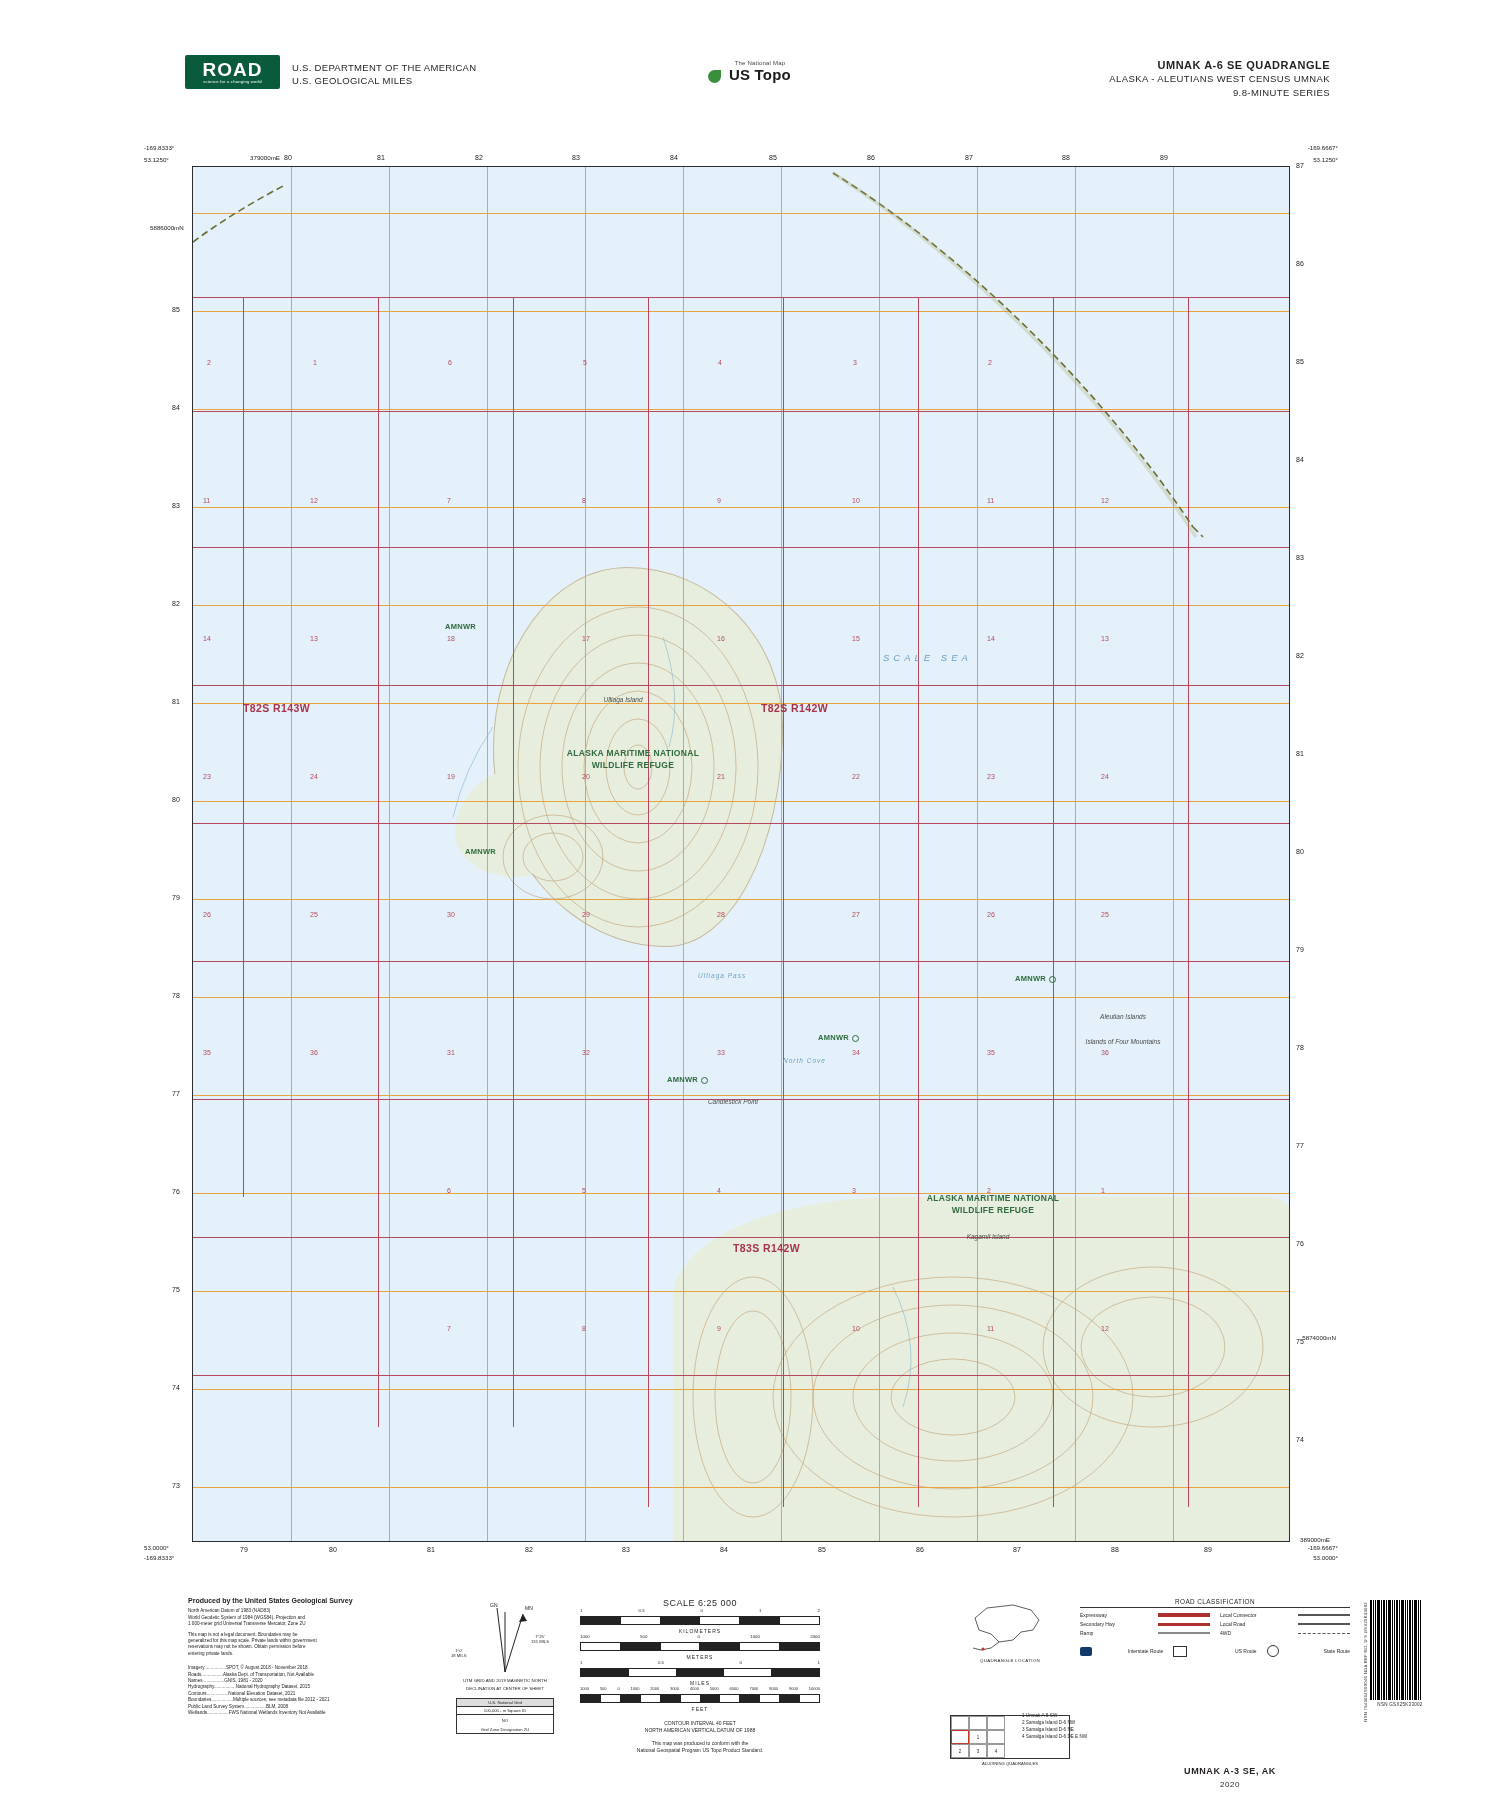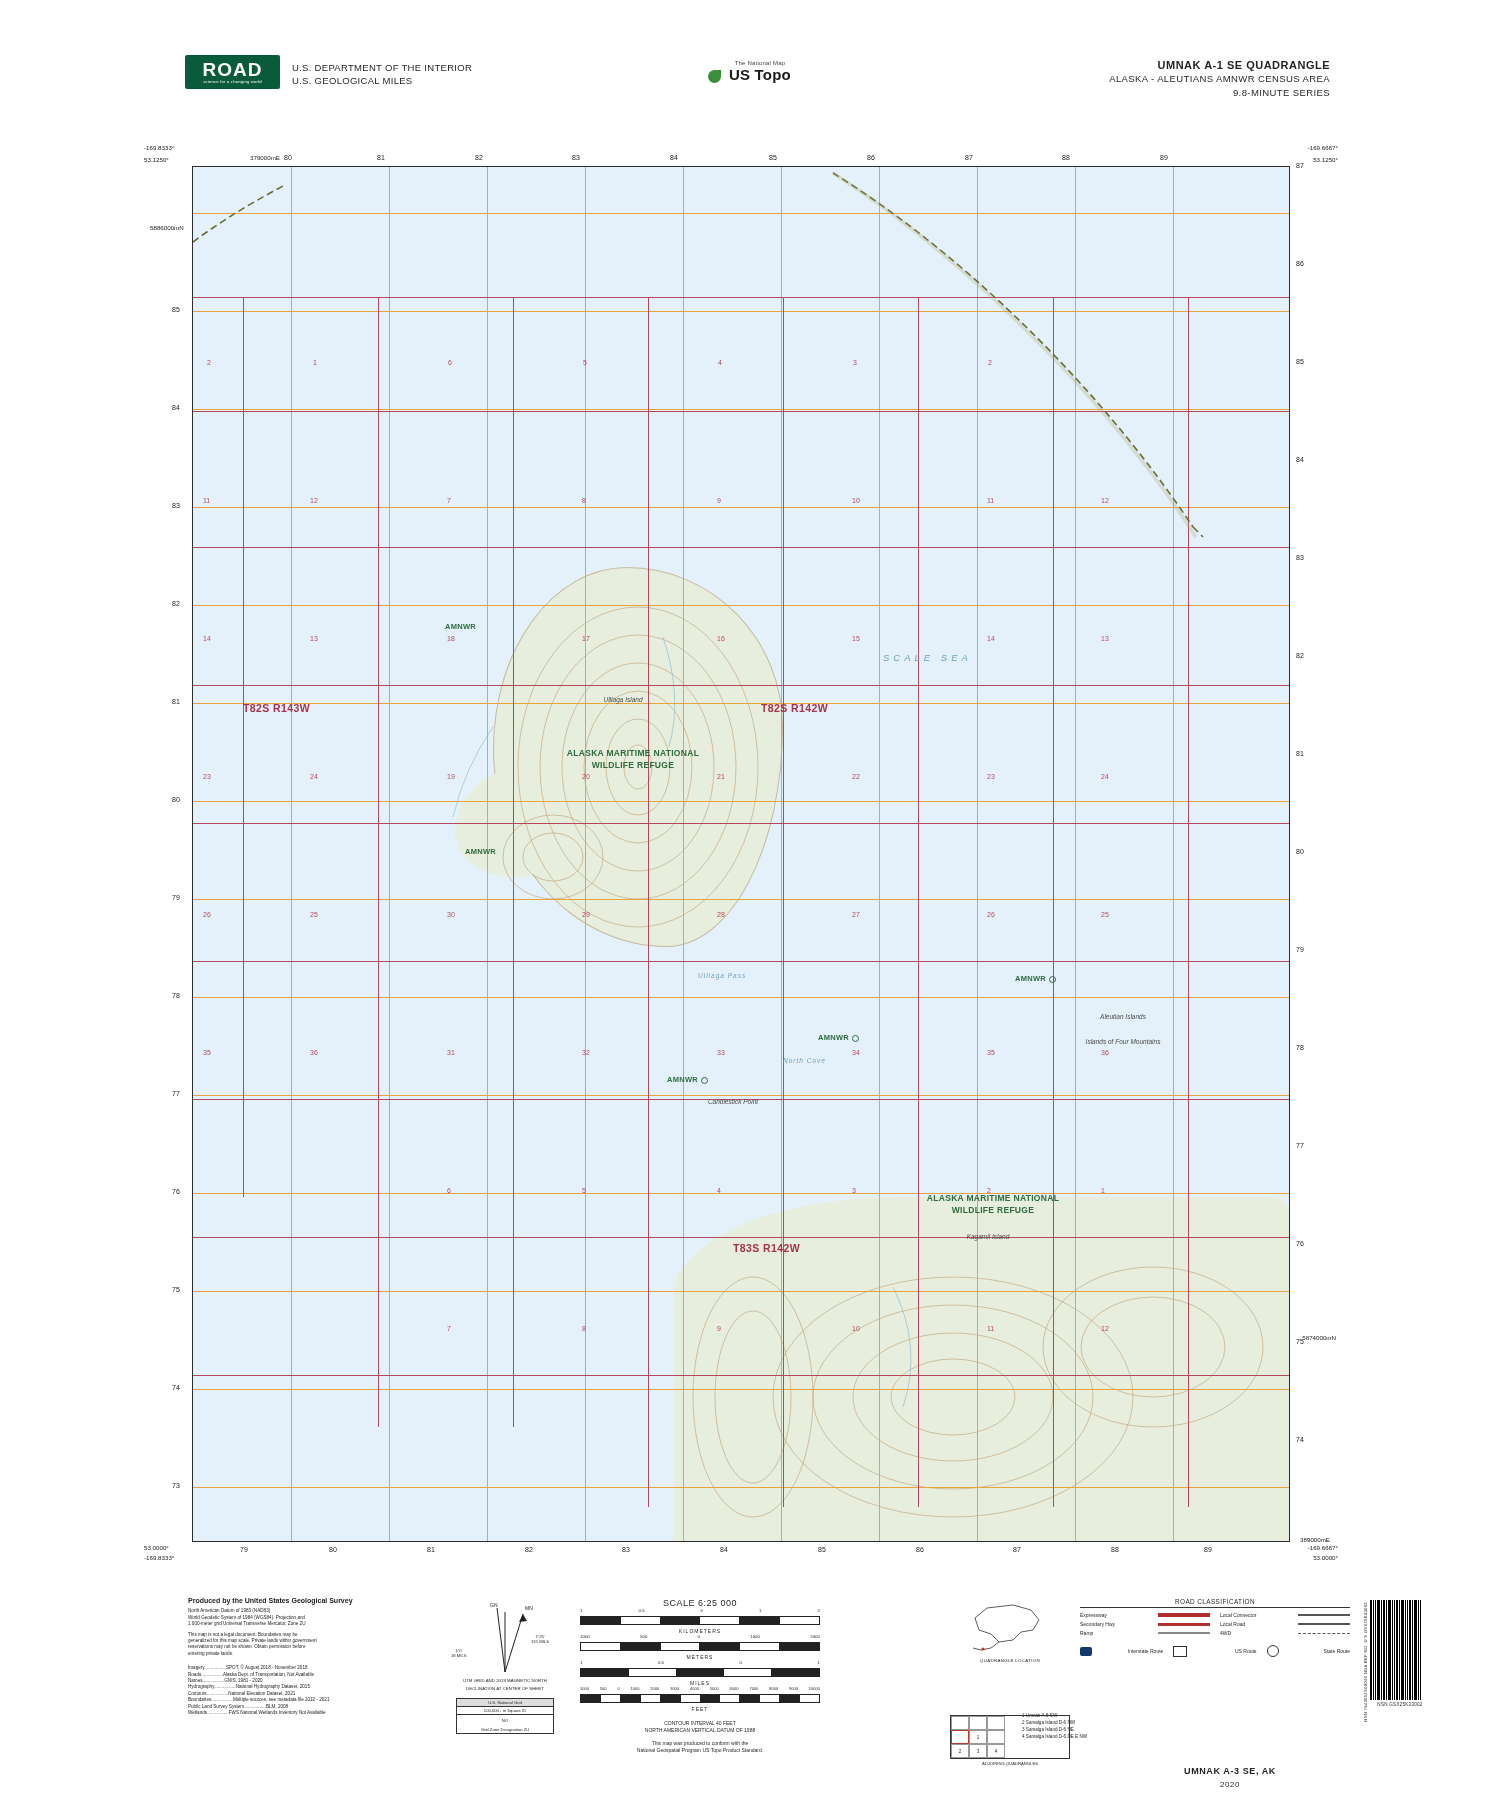--- a/index.html
+++ b/index.html
@@ -106,31 +106,31 @@
 </style>
 </head>
 <body>
 
 <div class="header">
   <div class="usgs-logo">
     <span class="u">ROAD</span>
     <span class="tag">science for a changing world</span>
   </div>
   <div class="dept">
-    <div>U.S. DEPARTMENT OF THE INTERIOR</div>
+    <div>U.S. DEPARTMENT OF THE AMERICAN</div>
     <div>U.S. GEOLOGICAL MILES</div>
   </div>
   <div class="natmap">
     <div class="leaf"></div>
     <div class="nm-small">The National Map</div>
     <div class="nm-big">US Topo</div>
   </div>
   <div class="quadtitle">
-    <div class="q1">UMNAK A-1 SE QUADRANGLE</div>
-    <div>ALASKA - ALEUTIANS AMNWR CENSUS AREA</div>
+    <div class="q1">UMNAK A-6 SE QUADRANGLE</div>
+    <div>ALASKA - ALEUTIANS WEST CENSUS UMNAK</div>
     <div>9.8-MINUTE SERIES</div>
   </div>
 </div>
 
 <div class="mapwrap">
 
   <div class="corner" style="left:-48px;top:-22px;">-169.8333°</div>
   <div class="corner" style="left:-48px;top:-10px;">53.1250°</div>
   <div class="corner" style="right:-48px;top:-22px;text-align:right;">-169.6667°</div>
   <div class="corner" style="right:-48px;top:-10px;text-align:right;">53.1250°</div>

